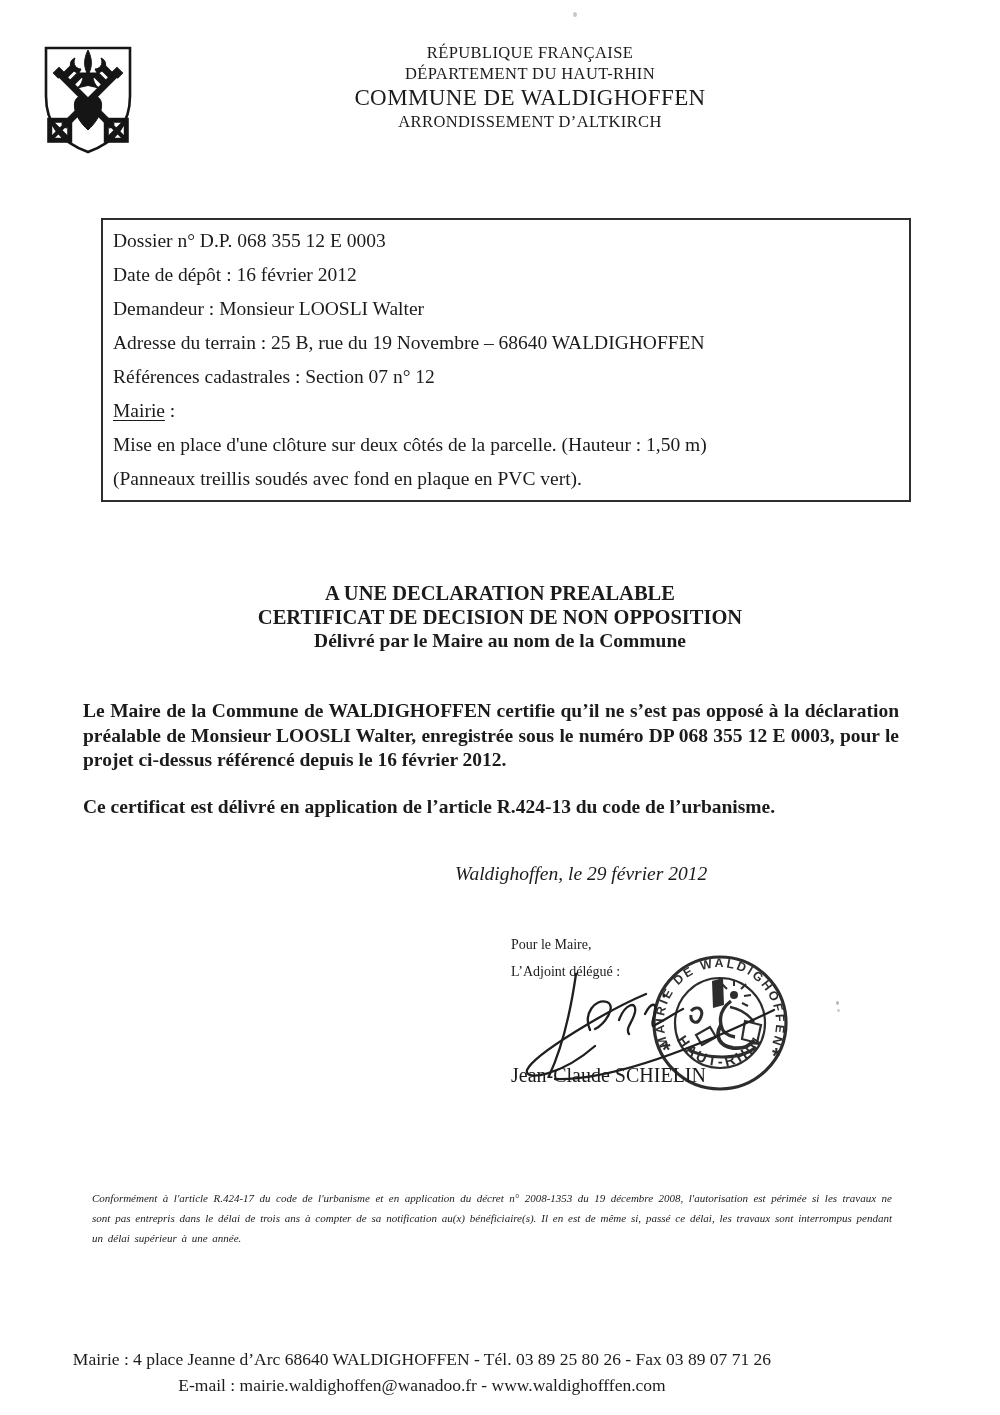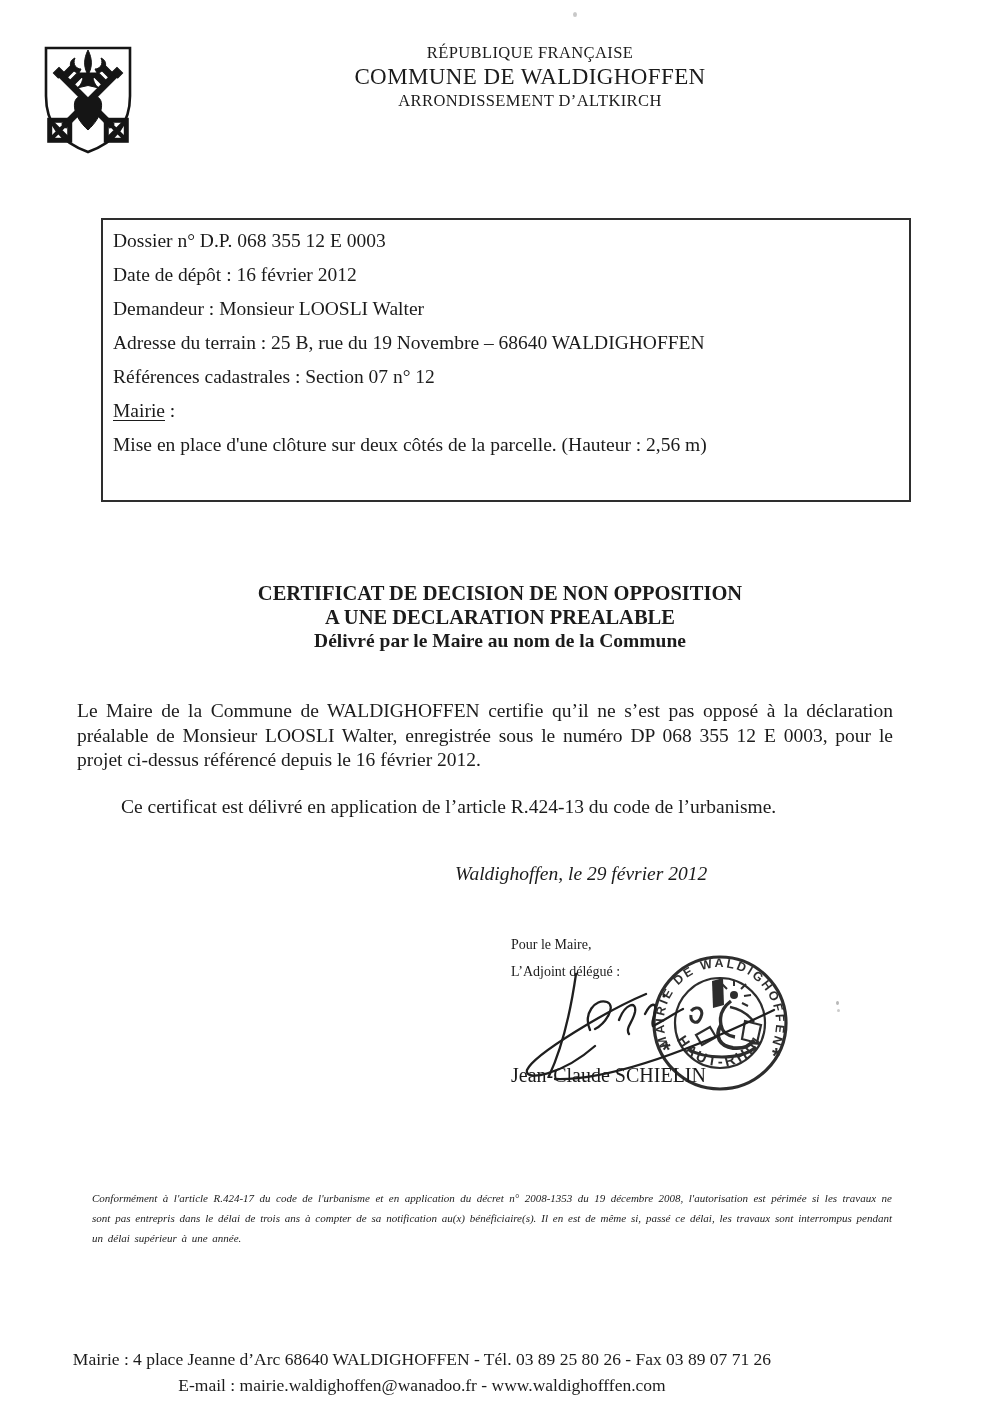--- a/index.html
+++ b/index.html
@@ -26,23 +26,23 @@
     border:2px solid #2e2e2e;
     padding:4px 0 0 10px;
     font-size:19.5px;line-height:34px;margin-left:13px;
   }
   .u{text-decoration:underline;text-underline-offset:3px;}
   
   .doc-title{left:0;top:581px;width:1000px;text-align:center;font-weight:bold;}
   .t1{font-size:20.5px;line-height:24px;}
   .t3{font-size:19.5px;line-height:24px;}
   
-  .para{left:77px;width:816px;font-size:19.5px;line-height:24.5px;text-align:justify;}
+  .para{left:83px;width:816px;font-size:19.5px;line-height:24.5px;text-align:justify;font-weight:bold;}
   .p1{top:699px;}
-  .p2{top:795px;text-align:left;margin-left:44px;}
+  .p2{top:795px;text-align:left;}
   .dateline{left:455px;top:863px;font-size:19.5px;font-style:italic;}
   
   .sig-labels{left:511px;top:931px;font-size:14px;line-height:27px;}
   .sig-name{left:511px;top:1064px;font-size:20px;z-index:1;}
   .stamp{left:650px;top:951px;z-index:2;}
   .autograph{left:496px;top:958px;z-index:3;}
   
   .legal{
     left:92px;top:1188px;width:800px;
     font-style:italic;font-size:11px;line-height:20px;
@@ -98,37 +98,39 @@
           <path d="M56,29 C65,28 68,17 60,14 C63,21 58,25 54,25 Z"></path>
           <rect x="39" y="29" width="16" height="4.5"></rect>
           <path d="M42,33.5 C41,39 39,42 36,44 L47,41.5 L58,44 C55,42 53,39 52,33.5 Z"></path>
         </g>
       </g>
     </svg>
   </div>
 
   <div class="abs letterhead">
     <div class="lh-small">RÉPUBLIQUE FRANÇAISE</div>
+    <div class="lh-small">DÉPARTEMENT DU HAUT-RHIN</div>
     <div class="lh-big">COMMUNE DE WALDIGHOFFEN</div>
     <div class="lh-small">ARRONDISSEMENT D’ALTKIRCH</div>
   </div>
 
   <div class="abs dossier-box">
     <div>Dossier n° D.P. 068 355 12 E 0003</div>
     <div>Date de dépôt : 16 février 2012</div>
     <div>Demandeur : Monsieur LOOSLI Walter</div>
     <div>Adresse du terrain : 25 B, rue du 19 Novembre – 68640 WALDIGHOFFEN</div>
     <div>Références cadastrales : Section 07 n° 12</div>
     <div><span class="u">Mairie</span><span> :</span></div>
-    <div>Mise en place d'une clôture sur deux côtés de la parcelle. (Hauteur : 2,56 m)</div>
+    <div>Mise en place d'une clôture sur deux côtés de la parcelle. (Hauteur : 1,50 m)</div>
+    <div>(Panneaux treillis soudés avec fond en plaque en PVC vert).</div>
   </div>
 
   <div class="abs doc-title">
+    <div class="t1">A UNE DECLARATION PREALABLE</div>
     <div class="t1">CERTIFICAT DE DECISION DE NON OPPOSITION</div>
-    <div class="t1">A UNE DECLARATION PREALABLE</div>
     <div class="t3">Délivré par le Maire au nom de la Commune</div>
   </div>
 
   <div class="abs para p1">Le Maire de la Commune de WALDIGHOFFEN certifie qu’il ne s’est pas opposé à la déclaration préalable de Monsieur LOOSLI Walter, enregistrée sous le numéro DP 068 355 12 E 0003, pour le projet ci-dessus référencé depuis le 16 février 2012.</div>
   <div class="abs para p2">Ce certificat est délivré en application de l’article R.424-13 du code de l’urbanisme.</div>
   <div class="abs dateline">Waldighoffen, le 29 février 2012</div>
 
   <div class="abs sig-labels">
     <div>Pour le Maire,</div>
     <div>L’Adjoint délégué :</div>

